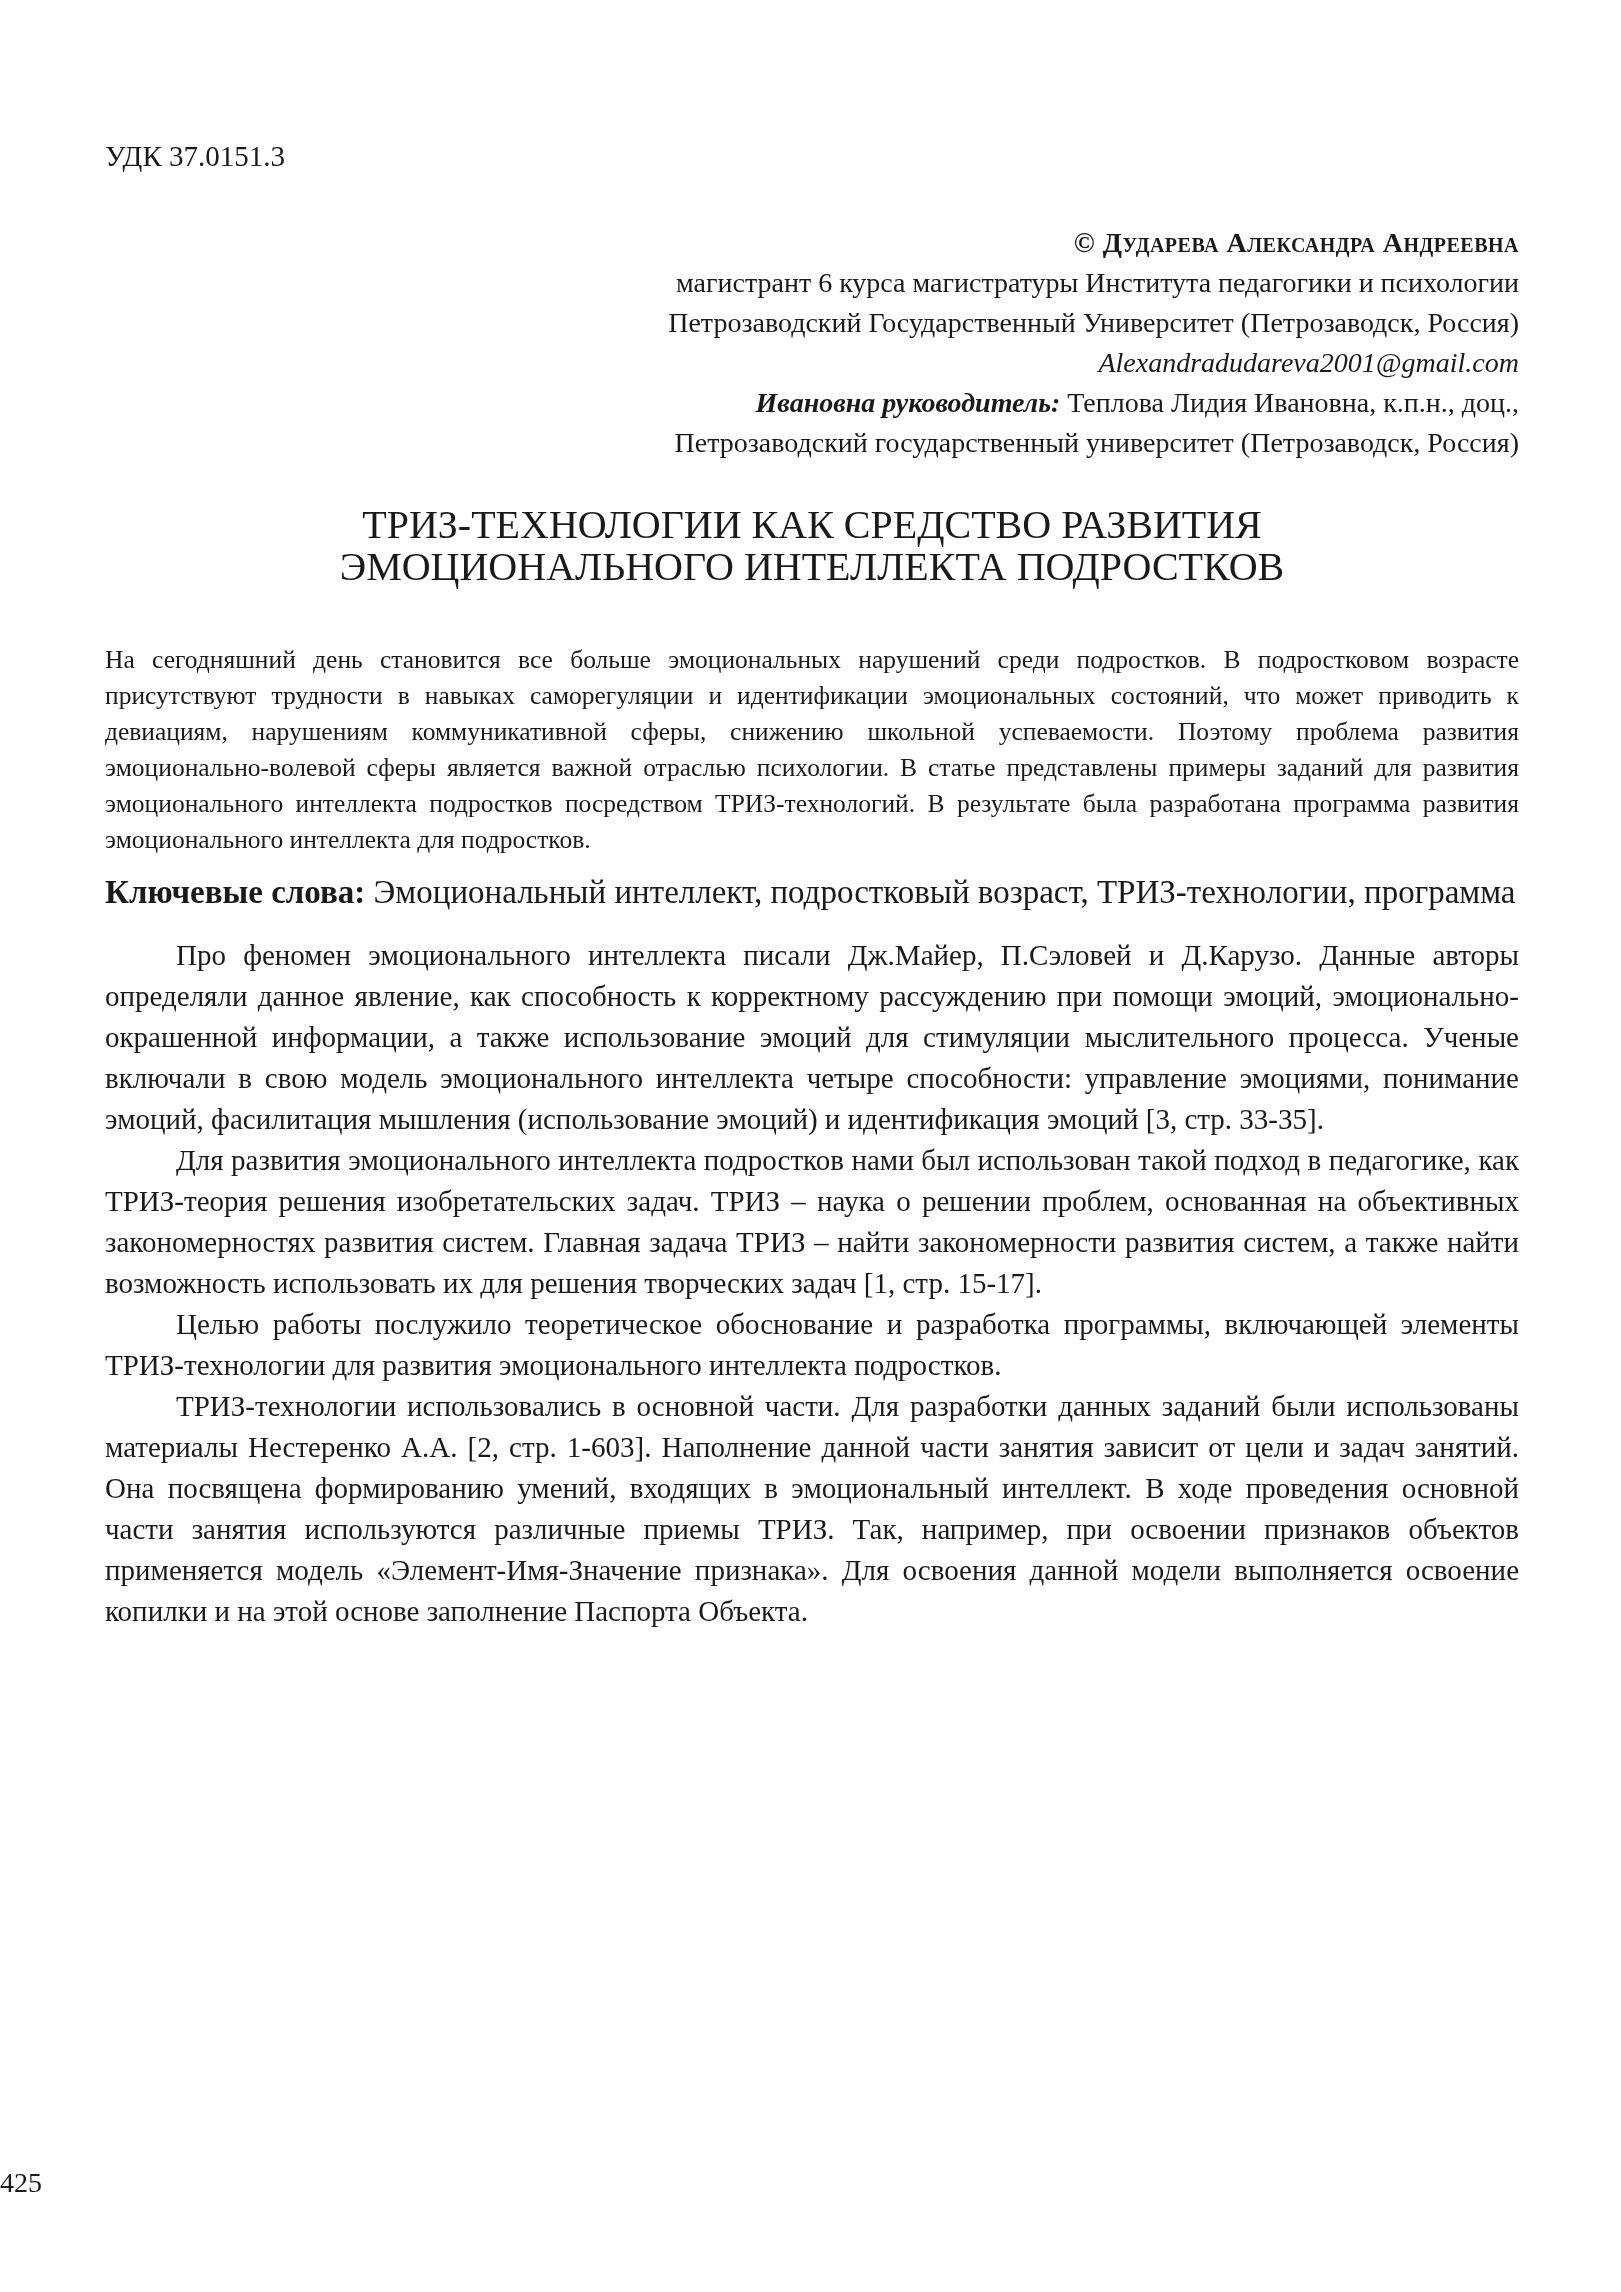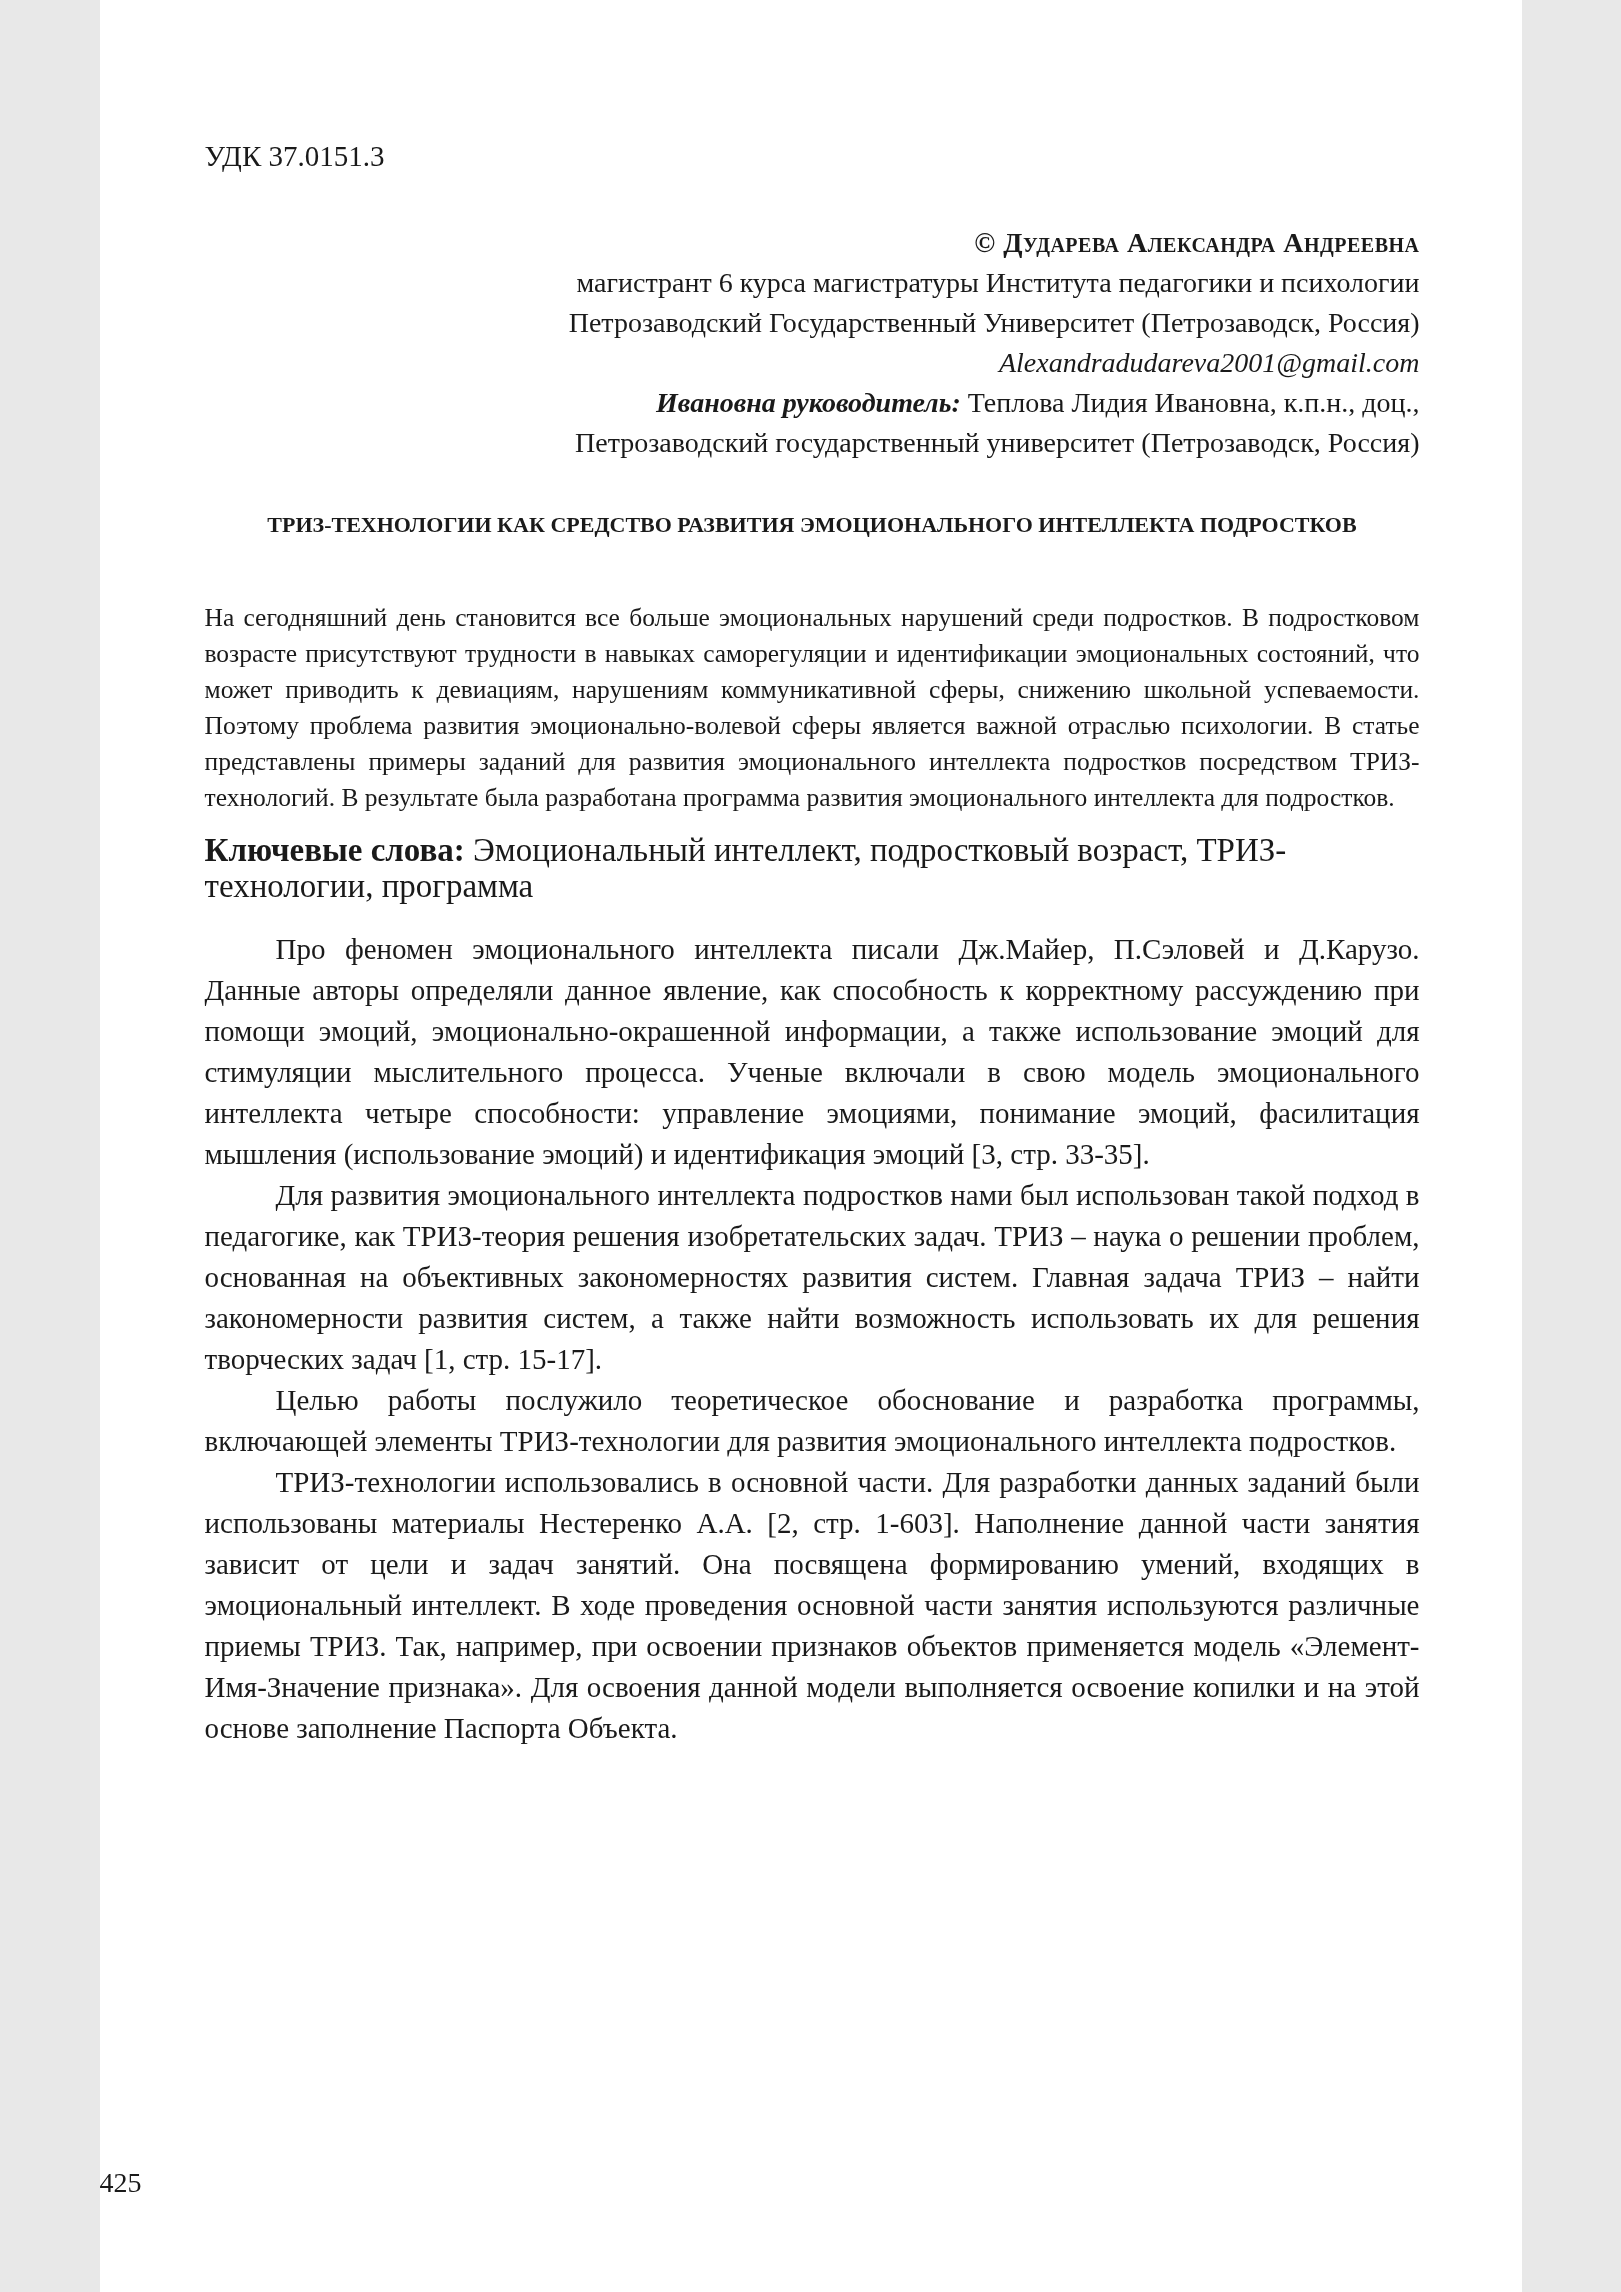--- a/index.html
+++ b/index.html
@@ -2,21 +2,21 @@
 <html lang="ru"><head>
 <meta charset="utf-8">
 <style>
   html, body {
     margin: 0;
     padding: 0;
     background: #e8e8e8;
   }
   .page {
     position: relative;
-    width: 1422px;
+    width: 1621px;
     height: 2293px;
     margin: 0 auto;
     background: #ffffff;
     color: #1a1a1a;
     font-family: "Liberation Serif", "DejaVu Serif", serif;
     box-sizing: border-box;
     padding: 139px 102px 0 105px;
     overflow: hidden;
   }
   .udk {
@@ -39,22 +39,22 @@
   .email {
     font-style: italic;
   }
   .supervisor-label {
     font-weight: bold;
     font-style: italic;
   }
   .article-title {
     margin-top: 41px;
     text-align: center;
-    font-weight: bold;
-    font-size: 22px;
+    font-weight: normal;
+    font-size: 40px;
     line-height: 42px;
     padding: 0 59px;
   }
   .abstract {
     margin-top: 54px;
     font-size: 25.5px;
     line-height: 36px;
     text-align: justify;
   }
   .keywords {

